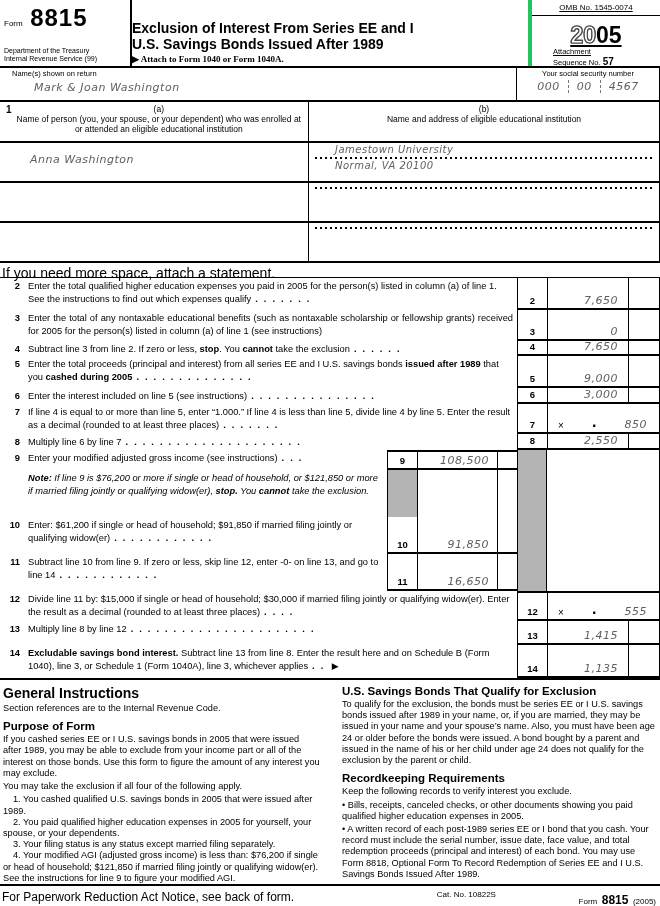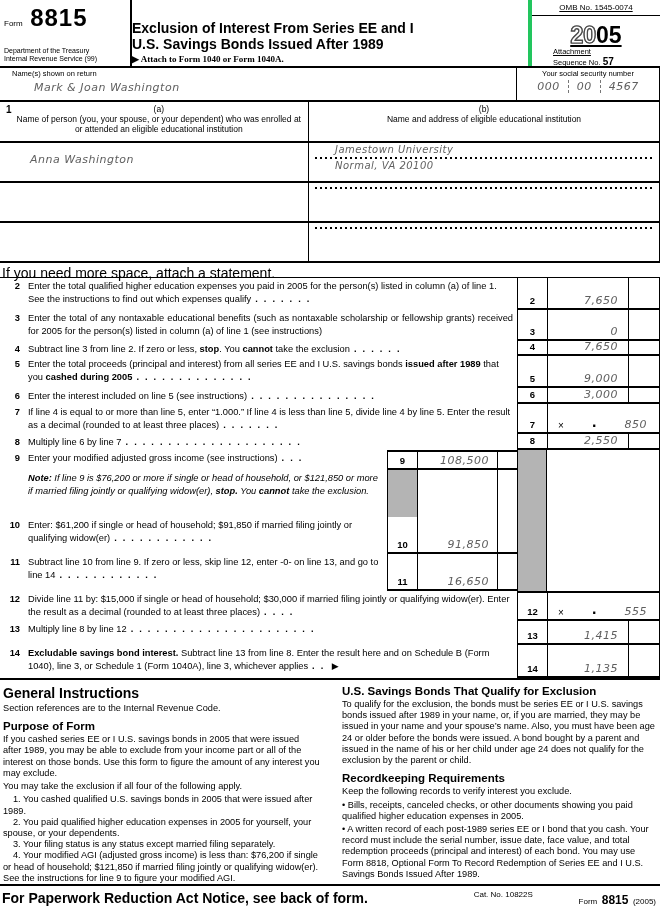--- a/index.html
+++ b/index.html
@@ -87,21 +87,21 @@
   .icol-l{width:332px;padding:0 12px 0 3px;}
   .icol-r{flex:1;padding:0 2px 15px 10px;}
   .gi-title{font-size:14px;font-weight:bold;margin:0 0 2px 0;}
   .sub-title{font-size:11.5px;font-weight:bold;margin:6px 0 2px 0;}
   .instr p{font-size:9.2px;line-height:1.22;margin:0 0 2px 0;}
   .indent{text-indent:10px;margin-bottom:0 !important;}
 
   
   .footer{position:absolute;left:0;right:0;bottom:0;height:22px;border-top:2px solid #000;
           display:flex;justify-content:space-between;align-items:flex-start;padding:4px 4px 0 2px;}
-  .f-notice{font-size:14px;font-weight:bold;}
+  .f-notice{font-size:12px;font-weight:normal;}
   .f-cat{font-size:8px;margin-left:60px;}
   .f-form{font-size:8px;}
   .f-num{font-size:12px;font-weight:bold;}
 </style>
 </head>
 <body>
 
 <div class="page">
 
   <div class="hdr">

